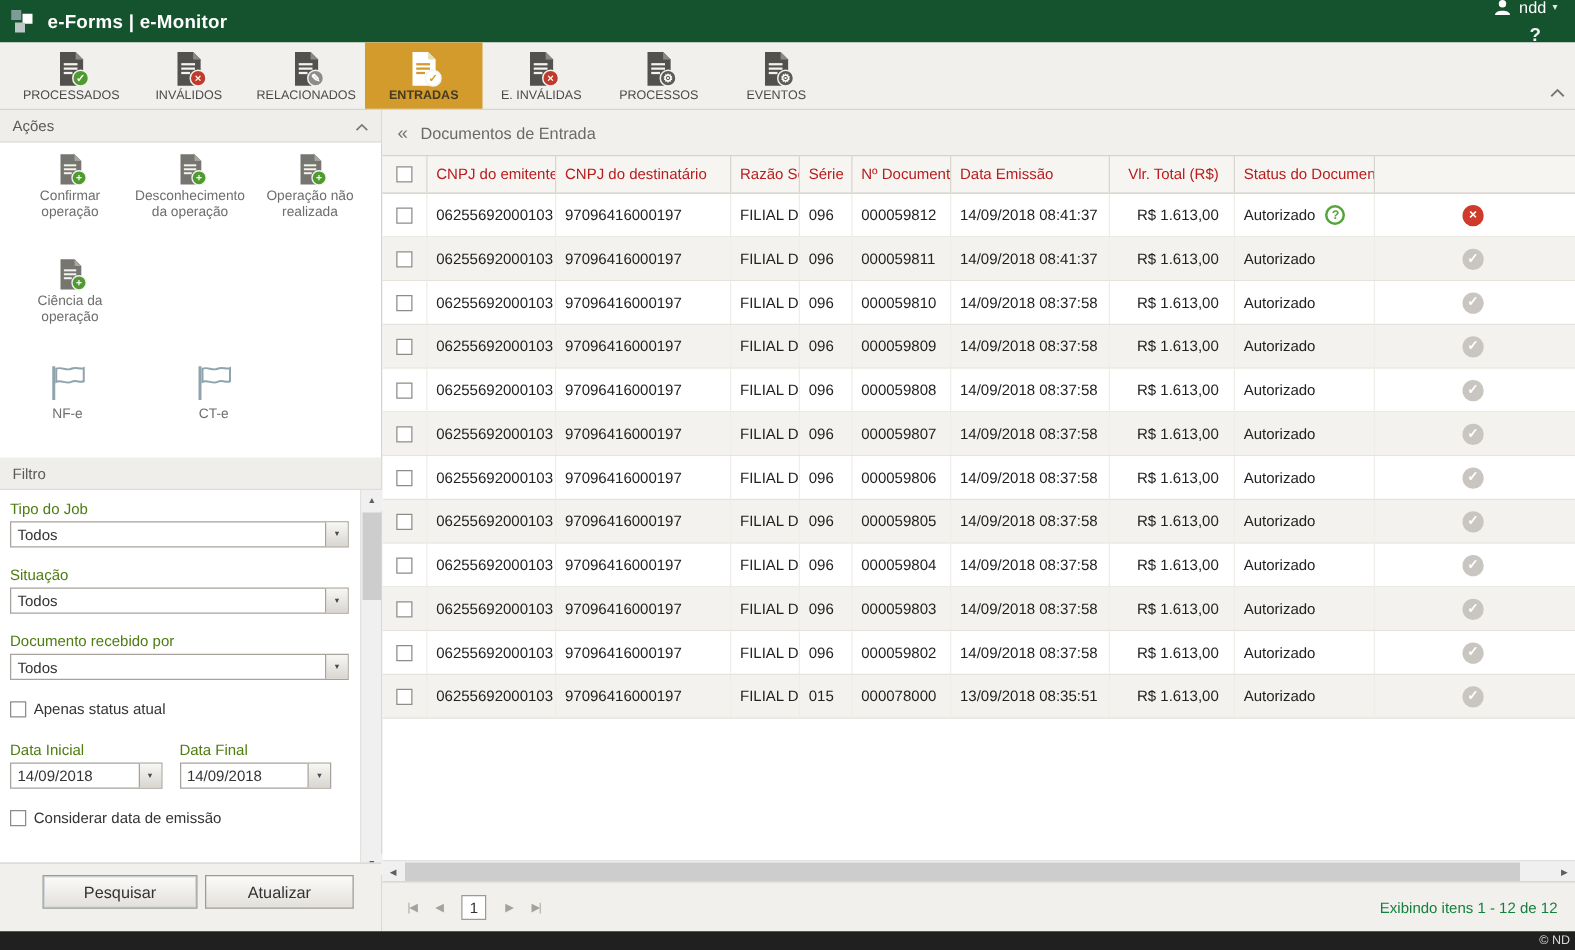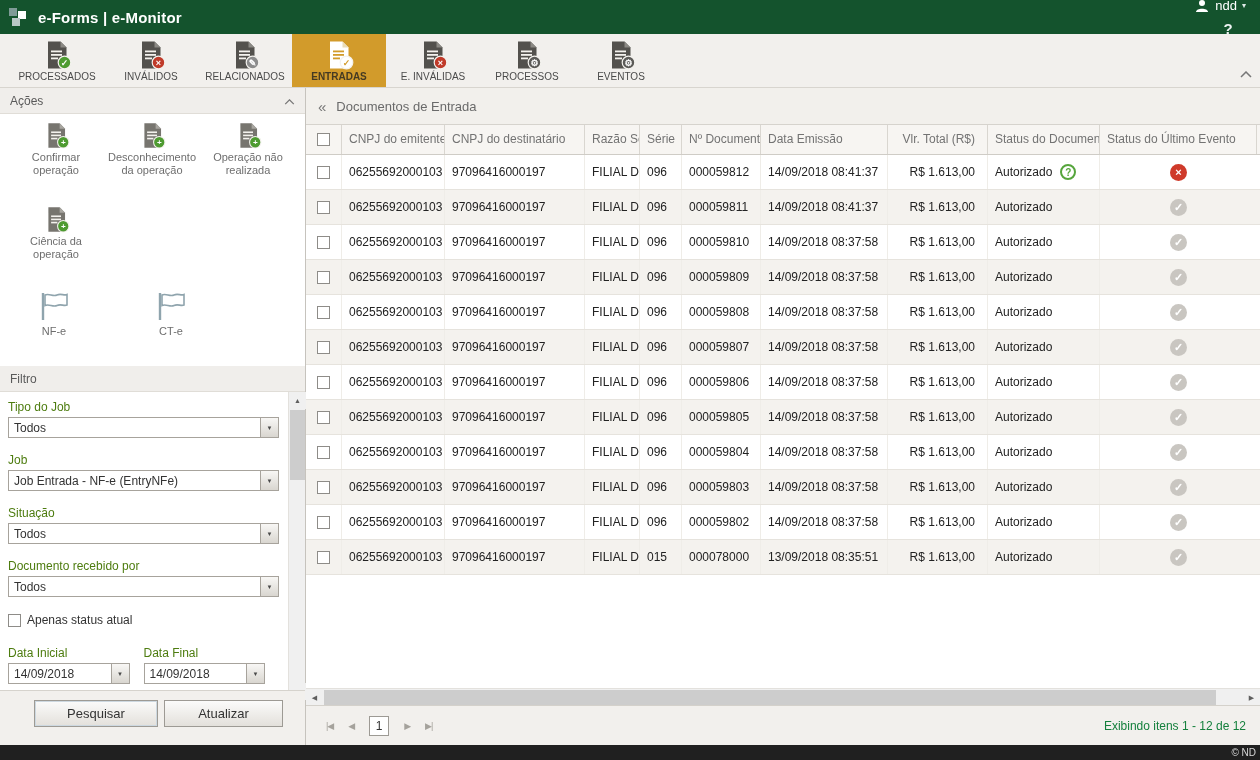--- a/index.html
+++ b/index.html
@@ -71,21 +71,21 @@
     justify-content:center; cursor:pointer; }
   .btn-search { left:34px; width:124px; box-shadow:inset 0 0 0 1px #cdd8e0; }
   .btn-refresh { left:164px; width:119px; }
   
   .content { position:absolute; top:88px; left:306px; right:0; bottom:15px; background:#fff; }
   .panel-header { position:absolute; top:0; left:0; right:0; height:36px; background:#f2f0ec;
     display:flex; align-items:center; gap:10px; padding-left:12px; color:#6a6a6a; font-size:13px; }
   .collapse-glyph { font-size:15px; color:#777; cursor:pointer; }
   .thead { position:absolute; top:36px; left:0; right:0; height:31px; display:flex;
     background:#f7f5f2; border-top:1px solid #d6d3cd; border-bottom:1px solid #cfccc6; }
-  .th { line-height:29px; padding-left:7px; color:#737373; border-right:1px solid #d9d6d0;
+  .th { line-height:29px; padding-left:7px; color:#b91c1c; border-right:1px solid #d9d6d0;
     overflow:hidden; white-space:nowrap; flex:0 0 auto; }
   .th.c0 { display:flex; align-items:center; justify-content:center; padding-left:0; }
   .th.c7 { text-align:right; padding-right:12px; }
   .tbody { position:absolute; top:67px; left:0; right:0; bottom:57px; overflow:hidden; }
   .tr { display:flex; height:35px; border-bottom:1px solid #e6e3dd; background:#fff; cursor:pointer; }
   .tr:nth-child(even) { background:#f4f2ee; }
   .td { line-height:34px; padding-left:7px; overflow:hidden; white-space:nowrap;
     border-right:1px solid #efede8; color:#222; flex:0 0 auto; }
   .td.c0 { display:flex; align-items:center; justify-content:center; padding-left:0; }
   .td.c7 { text-align:right; padding-right:12px; }
@@ -315,27 +315,20 @@
   <div class="filter-panel">
     <div id="filter-selects">
         <div>
           <div class="f-label first">Tipo do Job</div>
           <div class="select">
             <span class="sel-val">Todos</span>
             <span class="sel-btn">▼</span>
           </div>
         </div>
         <div>
-          <div class="f-label">Job</div>
-          <div class="select">
-            <span class="sel-val">Job Entrada - NF-e (EntryNFe)</span>
-            <span class="sel-btn">▼</span>
-          </div>
-        </div>
-        <div>
           <div class="f-label">Situação</div>
           <div class="select">
             <span class="sel-val">Todos</span>
             <span class="sel-btn">▼</span>
           </div>
         </div>
         <div>
           <div class="f-label">Documento recebido por</div>
           <div class="select">
             <span class="sel-val">Todos</span>
@@ -393,21 +386,20 @@
         <span class="cb"></span>
       </div>
       <div class="th c1">CNPJ do emitente</div>
       <div class="th c2">CNPJ do destinatário</div>
       <div class="th c3">Razão Social</div>
       <div class="th c4">Série</div>
       <div class="th c5">Nº Documento</div>
       <div class="th c6">Data Emissão</div>
       <div class="th c7">Vlr. Total (R$)</div>
       <div class="th c8">Status do Documento</div>
-      <div class="th c9">Status do Último Evento</div>
     </div>
   <div class="tbody" id="tbody">
       <div class="tr">
         <div class="td c0">
           <span class="cb"></span>
         </div>
         <div class="td c1">06255692000103</div>
         <div class="td c2">97096416000197</div>
         <div class="td c3">FILIAL D</div>
         <div class="td c4">096</div>

